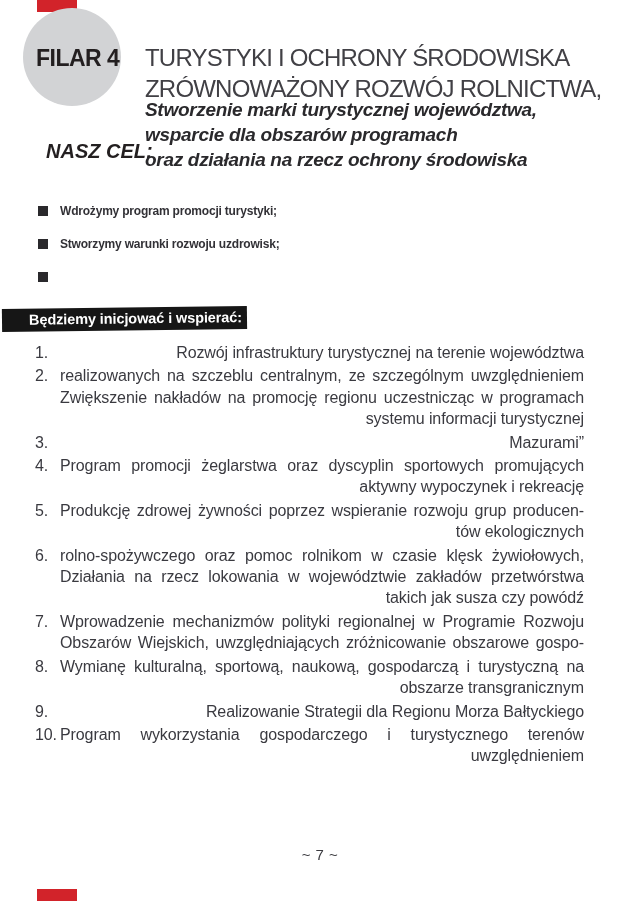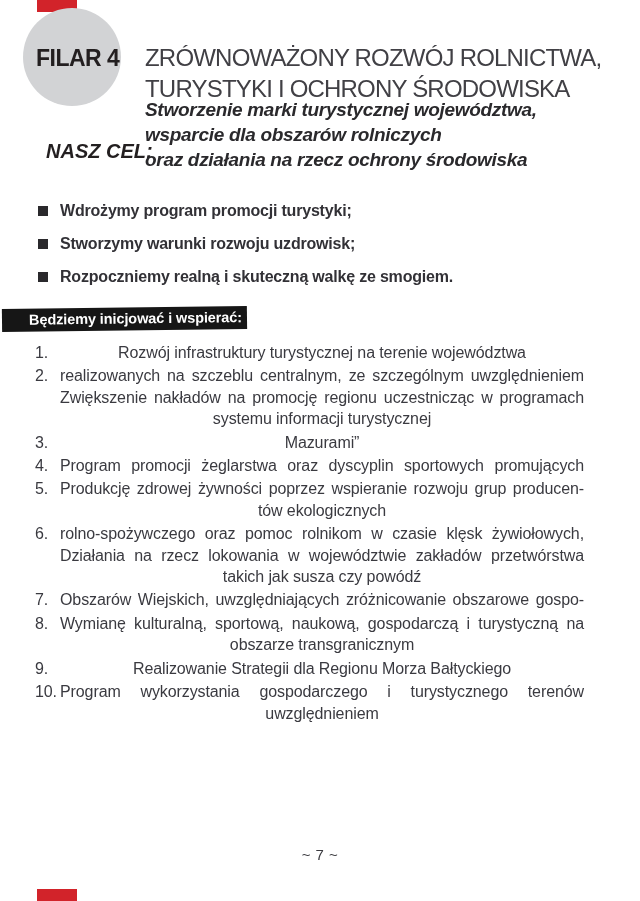--- a/index.html
+++ b/index.html
@@ -82,21 +82,21 @@
     height: 20px;
     margin-bottom: 13px;
   }
   .bullet-square {
     width: 10px; height: 10px;
     background: #2a292c;
     flex: 0 0 10px;
     margin-right: 12px;
   }
   .bullet-text {
-    font-size: 16px;
+    font-size: 12px;
     font-weight: 700;
     letter-spacing: -0.2px;
     color: #323136;
     white-space: nowrap;
   }
 
   .section-band {
     position: absolute;
     left: 2px; top: 309px;
     width: 245px; height: 23px;
@@ -133,21 +133,21 @@
   .list-item .num {
     position: absolute;
     left: 0; top: 0;
     line-height: 21.4px;
   }
   .list-item .lines { width: 524px; }
   .list-item .jline {
     text-align: justify;
     text-align-last: justify;
   }
-  .list-item .lline { text-align: center; }
+  .list-item .lline { text-align: right; }
 
   .page-number {
     position: absolute;
     left: 0; top: 846px;
     width: 100%;
     text-align: center;
     font-size: 15px;
     color: #3b3b40;
     letter-spacing: 0.5px;
   }
@@ -156,43 +156,42 @@
 <body>
 
 <div class="page">
 
   <div class="edge-mark top"></div>
 
   <div class="badge-circle"></div>
   <div class="badge-label">FILAR 4</div>
 
   <div class="doc-title">
+      <div class="title-line">TURYSTYKI I OCHRONY ŚRODOWISKA</div>
       <div class="title-line">ZRÓWNOWAŻONY ROZWÓJ ROLNICTWA,</div>
-      <div class="title-line">TURYSTYKI I OCHRONY ŚRODOWISKA</div>
     </div>
 
   <div class="goal-label">NASZ CEL:</div>
   <div class="goal-lines">
       <div class="goal-line">Stworzenie marki turystycznej województwa,</div>
-      <div class="goal-line">wsparcie dla obszarów rolniczych</div>
+      <div class="goal-line">wsparcie dla obszarów programach</div>
       <div class="goal-line">oraz działania na rzecz ochrony środowiska</div>
     </div>
 
   <ul class="bullet-list">
       <li class="bullet-item">
         <span class="bullet-square"></span>
         <span class="bullet-text">Wdrożymy program promocji turystyki;</span>
       </li>
       <li class="bullet-item">
         <span class="bullet-square"></span>
         <span class="bullet-text">Stworzymy warunki rozwoju uzdrowisk;</span>
       </li>
       <li class="bullet-item">
         <span class="bullet-square"></span>
-        <span class="bullet-text">Rozpoczniemy realną i skuteczną walkę ze smogiem.</span>
       </li>
     </ul>
 
   <div class="section-band">
     <span class="section-band-text">Będziemy inicjować i wspierać:</span>
   </div>
 
   <ol class="numbered-list">
       <li class="list-item">
         <span class="num">1.</span>
@@ -211,40 +210,42 @@
       <li class="list-item">
         <span class="num">3.</span>
         <div class="lines">
           <div class="lline">Mazurami”</div>
         </div>
       </li>
       <li class="list-item">
         <span class="num">4.</span>
         <div class="lines">
           <div class="jline">Program promocji żeglarstwa oraz dyscyplin sportowych promujących</div>
+          <div class="lline">aktywny wypoczynek i rekreację</div>
         </div>
       </li>
       <li class="list-item">
         <span class="num">5.</span>
         <div class="lines">
           <div class="jline">Produkcję zdrowej żywności poprzez wspieranie rozwoju grup producen-</div>
           <div class="lline">tów ekologicznych</div>
         </div>
       </li>
       <li class="list-item">
         <span class="num">6.</span>
         <div class="lines">
           <div class="jline">rolno-spożywczego oraz pomoc rolnikom w czasie klęsk żywiołowych,</div>
           <div class="jline">Działania na rzecz lokowania w województwie zakładów przetwórstwa</div>
           <div class="lline">takich jak susza czy powódź</div>
         </div>
       </li>
       <li class="list-item">
         <span class="num">7.</span>
         <div class="lines">
+          <div class="jline">Wprowadzenie mechanizmów polityki regionalnej w Programie Rozwoju</div>
           <div class="jline">Obszarów Wiejskich, uwzględniających zróżnicowanie obszarowe gospo-</div>
         </div>
       </li>
       <li class="list-item">
         <span class="num">8.</span>
         <div class="lines">
           <div class="jline">Wymianę kulturalną, sportową, naukową, gospodarczą i turystyczną na</div>
           <div class="lline">obszarze transgranicznym</div>
         </div>
       </li>

